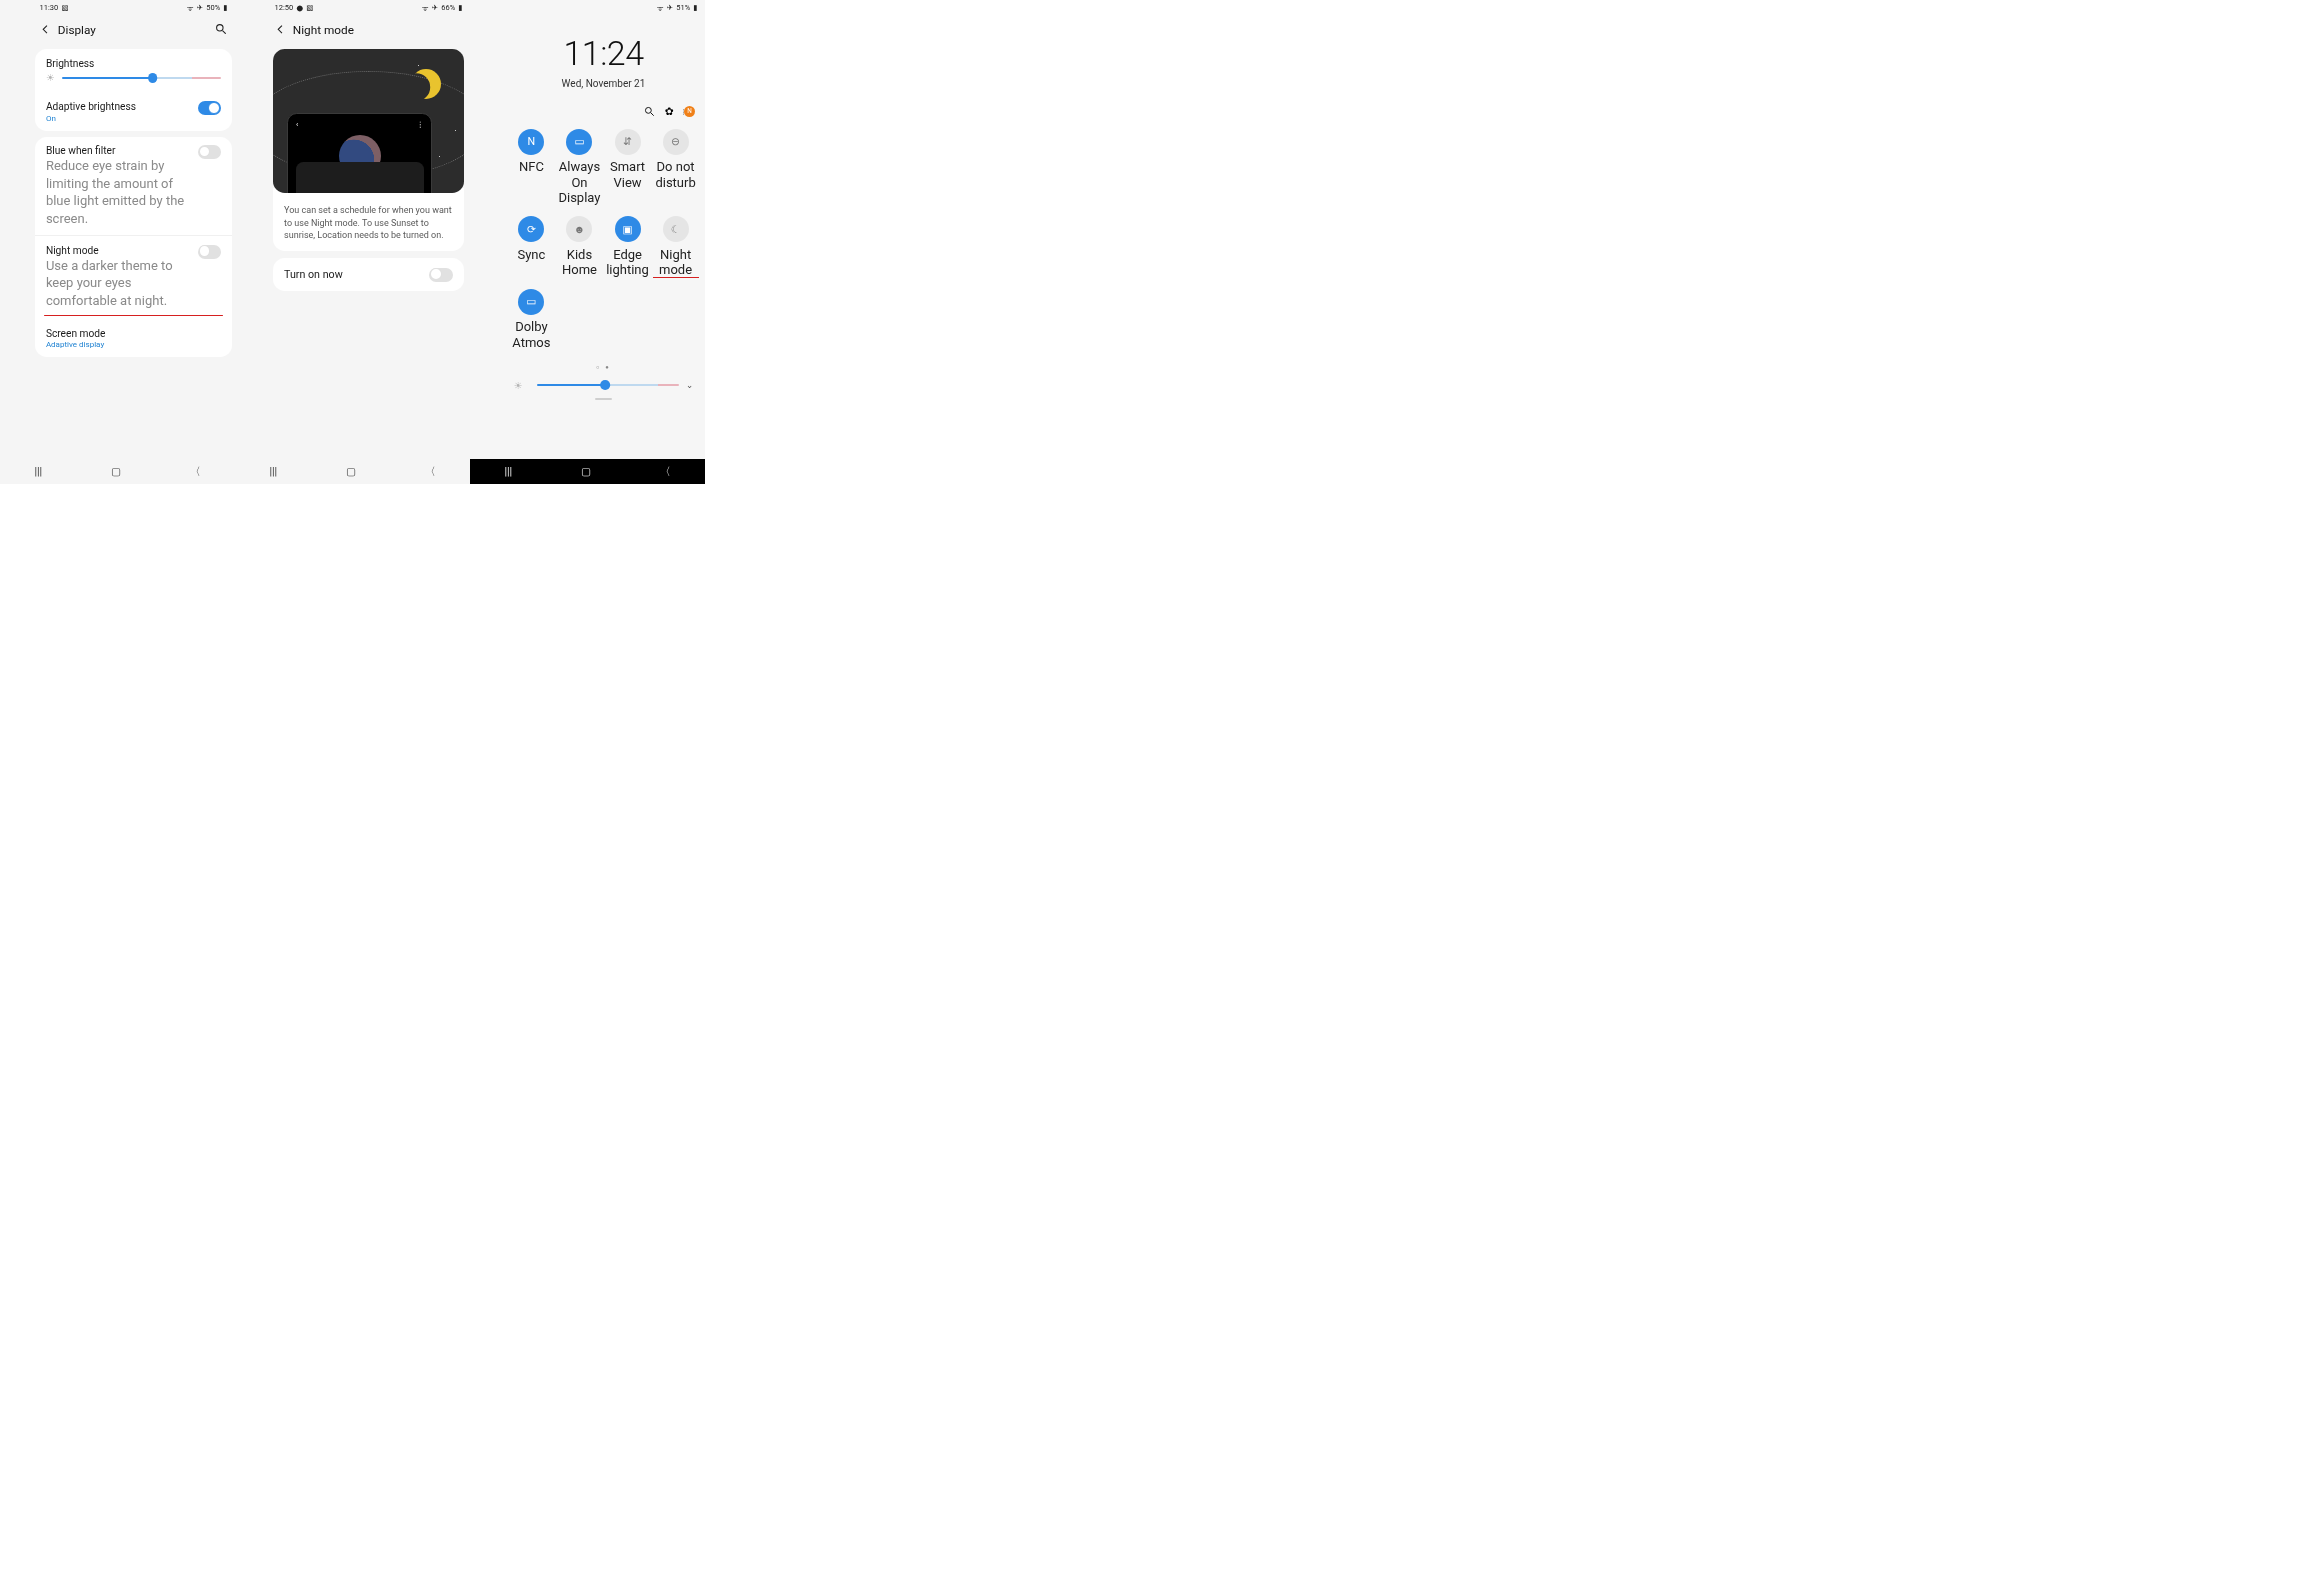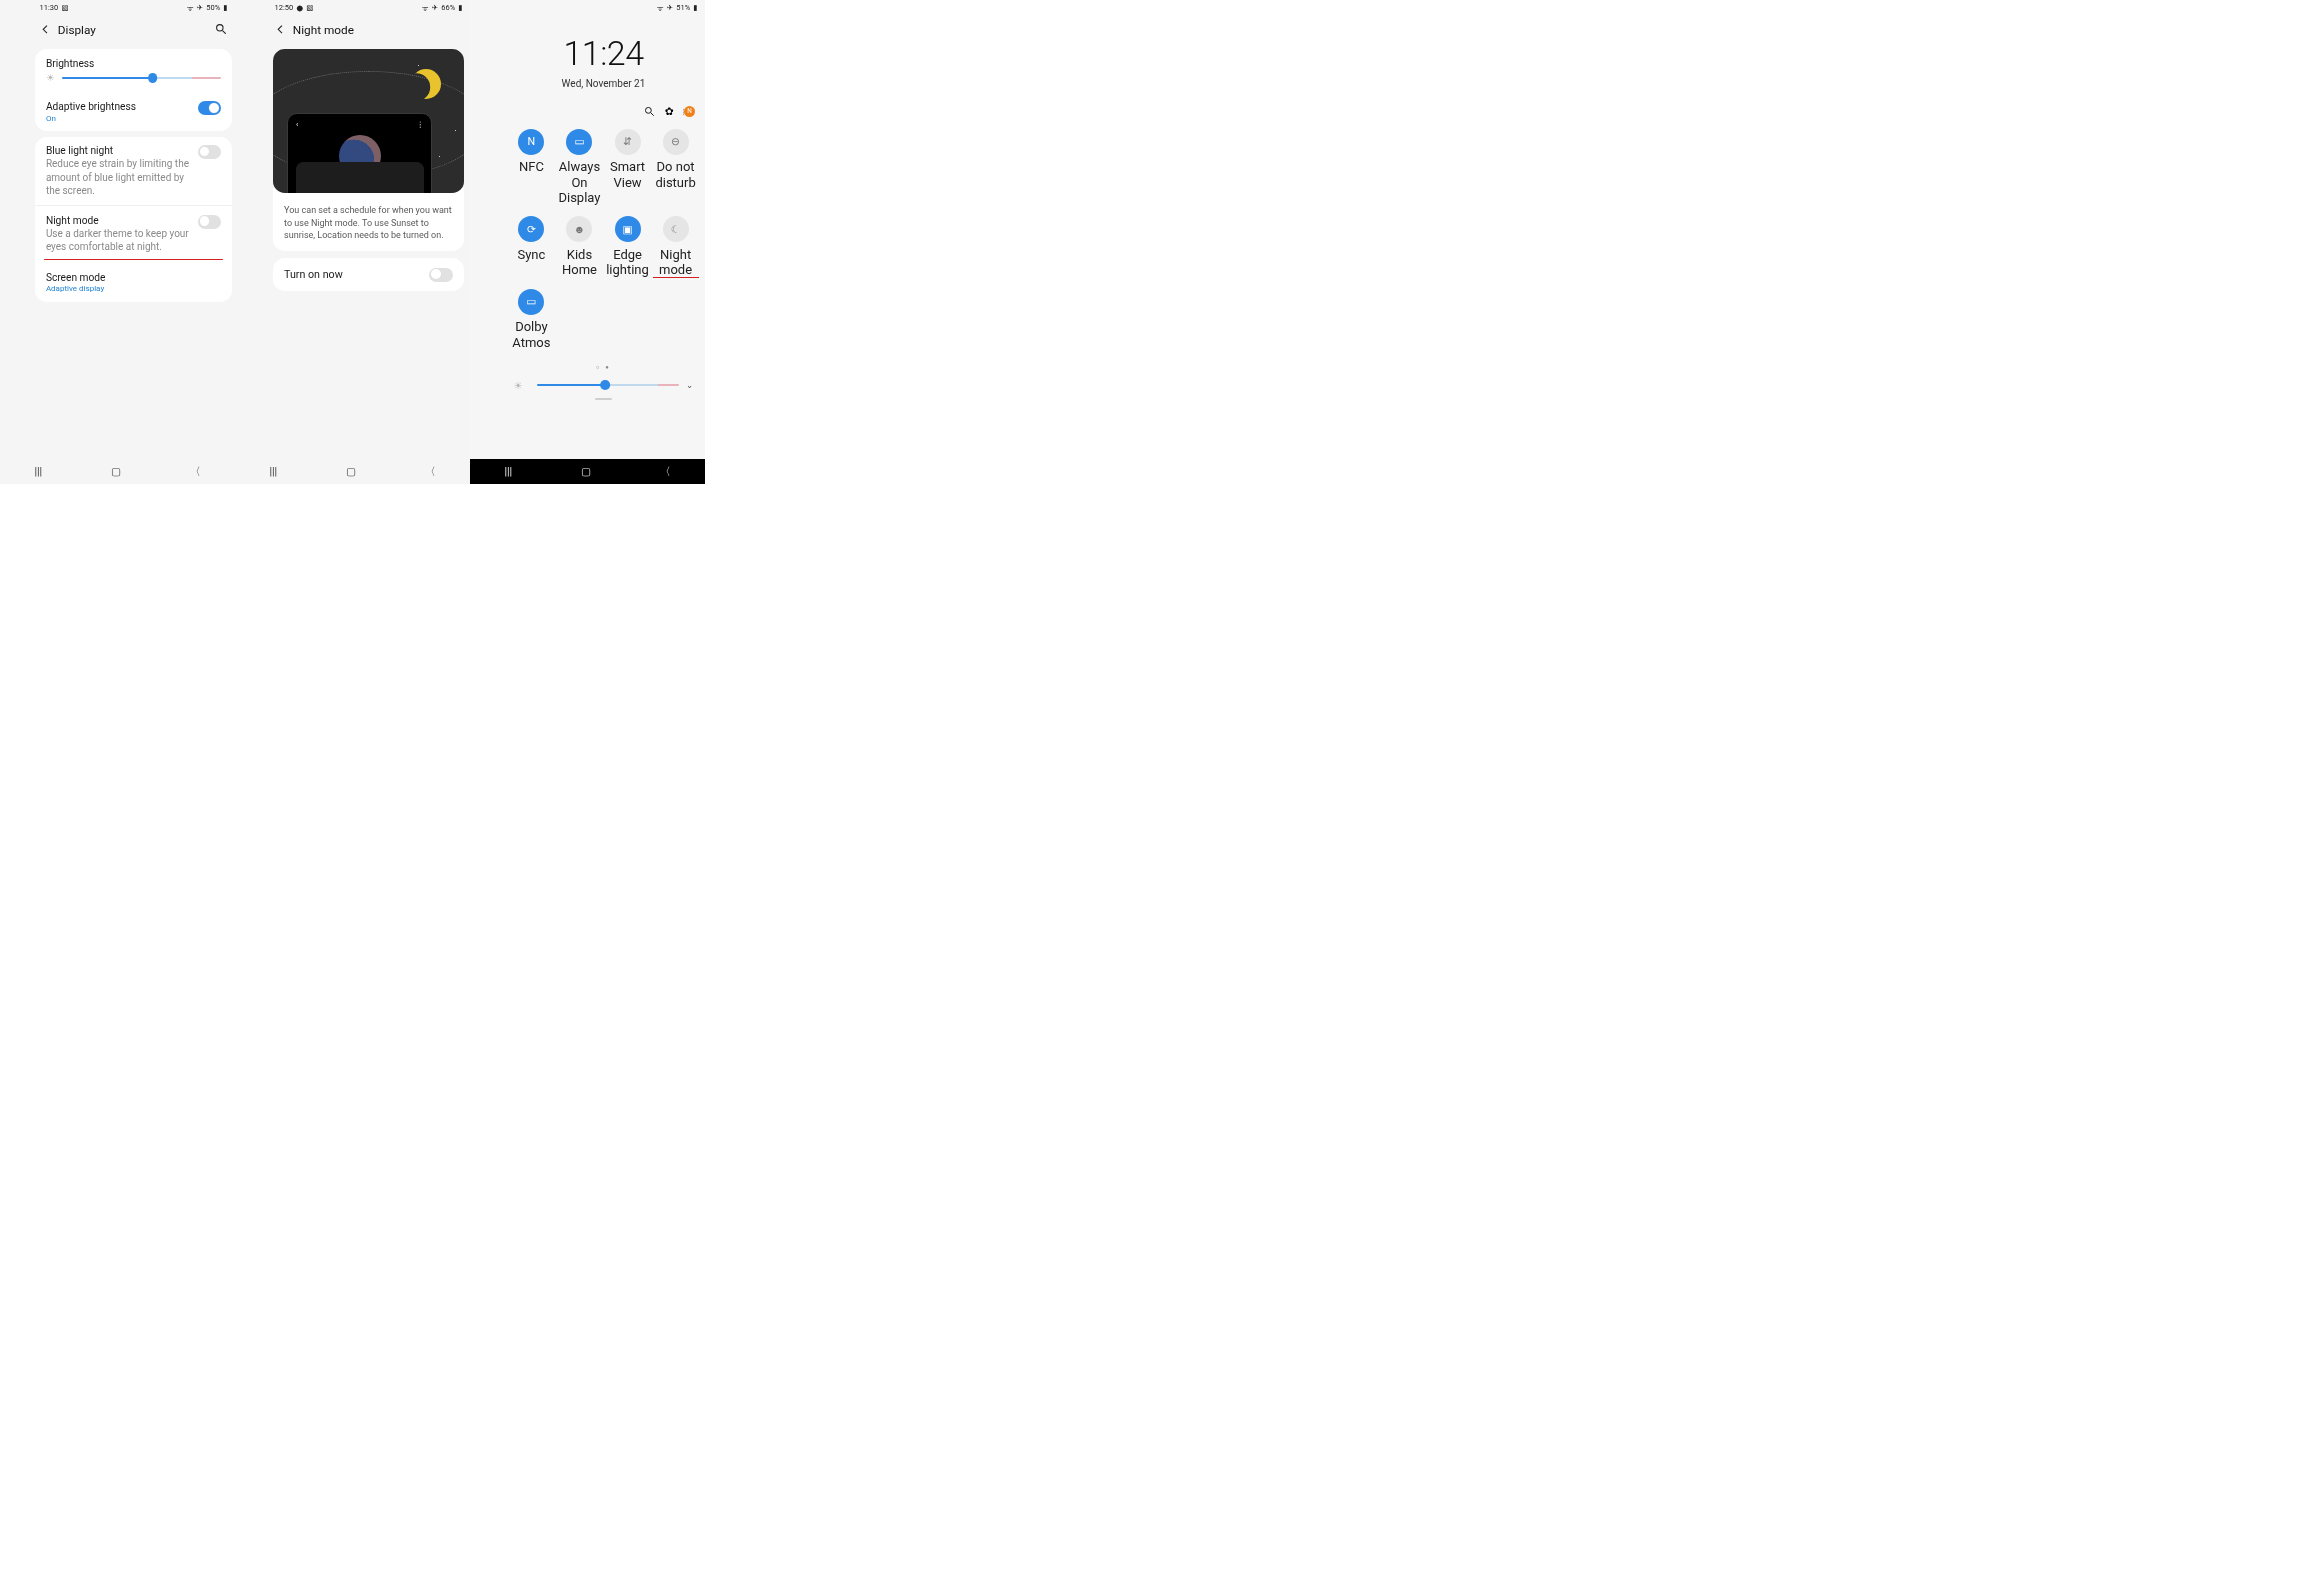--- a/index.html
+++ b/index.html
@@ -16,21 +16,21 @@
 .hdr-title { font-size: 11.8px; margin-left: 5.4px; flex: 1; color: #111; }
 .srch-ic { width: 14px; height: 14px; }
 
 
 .card { background: #fff; border-radius: 11.8px; margin: 5.4px 3.2px; padding-bottom: 1.1px; }
 .card-flat { border-radius: 11.8px 11.8px 0 0; margin-bottom:0;}
 .row { padding: 8.6px 10.7px 7.5px; display: flex; align-items: flex-start; justify-content: space-between; border-bottom: 0.5px solid rgba(0,0,0,.06); }
 .row:last-child { border-bottom: none; }
 .row-main { flex: 1; padding-right: 6.4px; }
 .row-t { font-size: 10.2px; color: #1a1a1a; }
-.row-st { font-size: 10px; color: #8a8a8a; line-height: 1.35; margin-top: 1.1px; }
+.row-st { font-size: 13px; color: #8a8a8a; line-height: 1.35; margin-top: 1.1px; }
 .row-val { font-size: 8px; color: #1f82d2; margin-top: 1.1px; }
 
 
 .tgl { width: 23.6px; height: 14px; border-radius: 7.5px; background: #e1e1e1; position: relative; cursor: pointer; }
 .tgl .knob { width: 11.8px; height: 11.8px; border-radius: 50%; background: #fff; position: absolute; top: 0.5px; left: 1.1px; border:0.5px solid rgba(0,0,0,.12);}
 .tgl.on { background: #2e8ae6; }
 .tgl.on .knob { left: auto; right: 1.1px; border: 1.1px solid #2e8ae6; }
 
 
 .bslider { display:flex; align-items:center; padding: 0 10.7px 9.7px; }
@@ -129,21 +129,21 @@
       </div>
       <div class="tgl on">
           <div class="knob"></div>
         </div>
     </div>
   </div>
 
   <div class="card">
     <div class="row">
       <div class="row-main">
-        <div class="row-t">Blue light night</div>
+        <div class="row-t">Blue when filter</div>
         <div class="row-st">Reduce eye strain by limiting the amount of blue light emitted by the screen.</div>
       </div>
       <div class="tgl">
           <div class="knob"></div>
         </div>
     </div>
     <div class="row" style="border:none;">
       <div class="row-main">
         <div class="row-t">Night mode</div>
         <div class="row-st">Use a darker theme to keep your eyes comfortable at night.</div>

